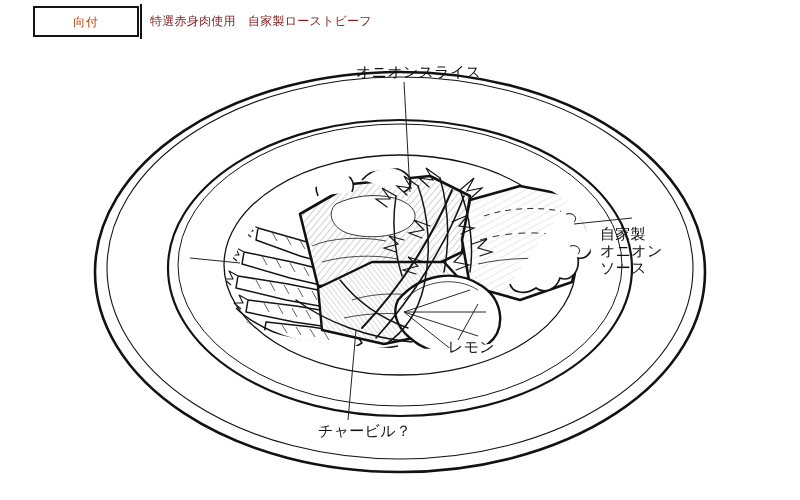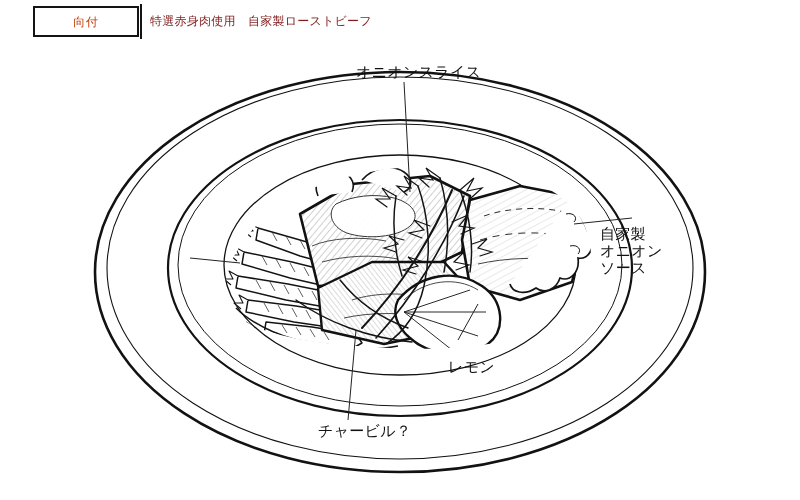--- a/index.html
+++ b/index.html
@@ -86,21 +86,21 @@
     line-height: 17px;
     letter-spacing: 0.02em;
     color: #111111;
     white-space: nowrap;
   }
   .callout span { display: block; }
 
   #callout-onion-slice { left: 356px; top: 64px; }
   #callout-onion-sauce { left: 600px; top: 188px; margin-top: 38px; }
   #callout-port-sauce  { left: 94px;  top: 209px; }
-  #callout-lemon       { left: 448px; top: 339px; margin-top: 20px; }
+  #callout-lemon       { left: 448px; top: 339px; }
   #callout-chervil     { left: 318px; top: 424px; font-family: Liberation Mono, monospace; }
 </style>
 </head>
 <body>
 
 <div id="sheet">
 
   <div id="header">
     <div id="category-box">
       <div id="category-label">向付</div>

